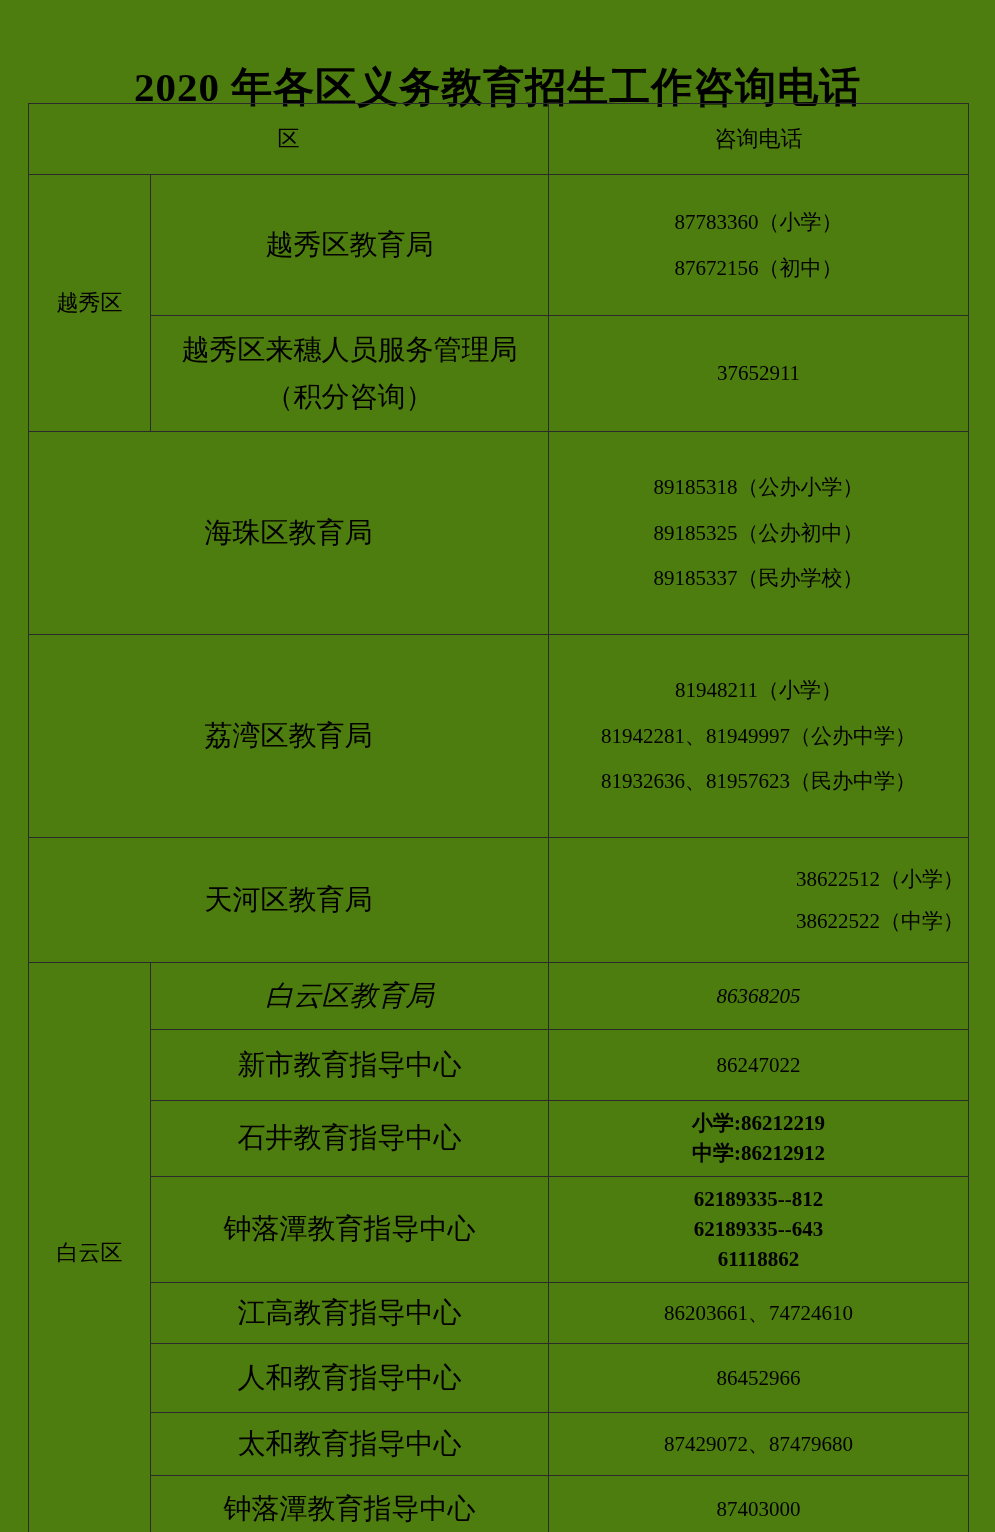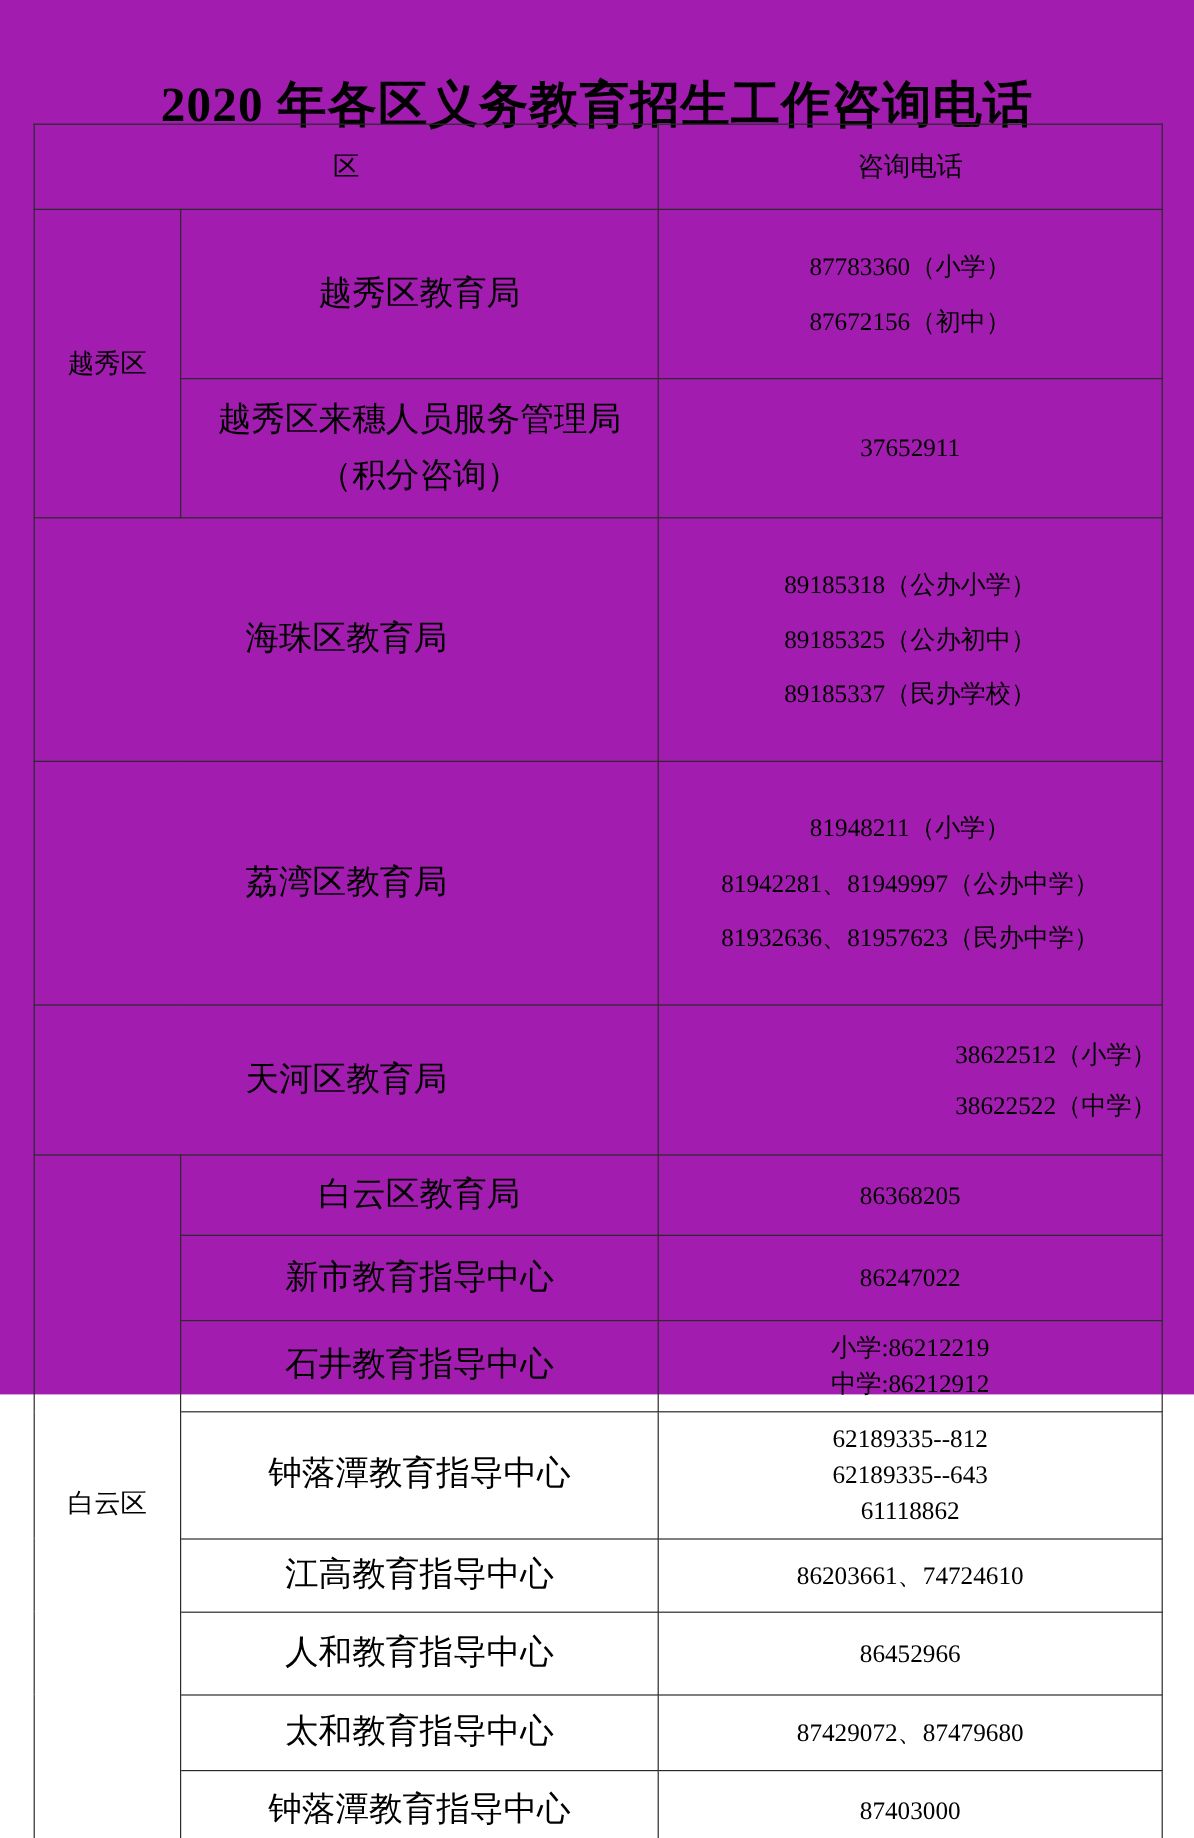--- a/index.html
+++ b/index.html
@@ -11,22 +11,22 @@
   body {
     width: 995px;
     height: 1532px;
     font-family: "Liberation Serif", "DejaVu Serif", serif;
     color: #000000;
     overflow: hidden;
   }
   .page {
     position: relative;
     width: 995px;
-    height: 1162px;
-    background: #a21caf;
+    height: 1532px;
+    background: #4d7c0f;
   }
   .doc-title {
     position: absolute;
     left: 0;
     top: 34px;
     width: 995px;
     text-align: center;
     font-size: 41px;
     font-weight: bold;
     letter-spacing: 1px;
@@ -68,30 +68,30 @@
   }
   .phone-cell {
     font-size: 21px;
   }
   .phone-lines .pline {
     display: block;
   }
   
   .spaced .pline { margin: 17px 0; }
   .spaced-sm .pline { margin: 13px 0; text-align: right; }
-  .tight .pline { margin: 2px 0; }
+  .tight .pline { margin: 2px 0; font-weight: bold; }
 
   .office-lines .oline { display: block; margin: 9px 0; }
 
   .r-yuexiu-edu   { height: 128px; margin-left: 21px; }
   .r-yuexiu-svc   { height: 103px; }
   .r-haizhu       { height: 190px; }
   .r-liwan        { height: 190px; }
   .r-tianhe       { height: 112px; }
-  .r-by1          { height: 54px; }
+  .r-by1          { height: 54px; font-style: italic; }
   .r-by2          { height: 58px; }
   .r-by3          { height: 58px; }
   .r-by4          { height: 86px; }
   .r-by5          { height: 48px; }
   .r-by6          { height: 56px; }
   .r-by7          { height: 50px; }
   .r-by8          { height: 54px; }
 </style>
 </head>
 <body>

